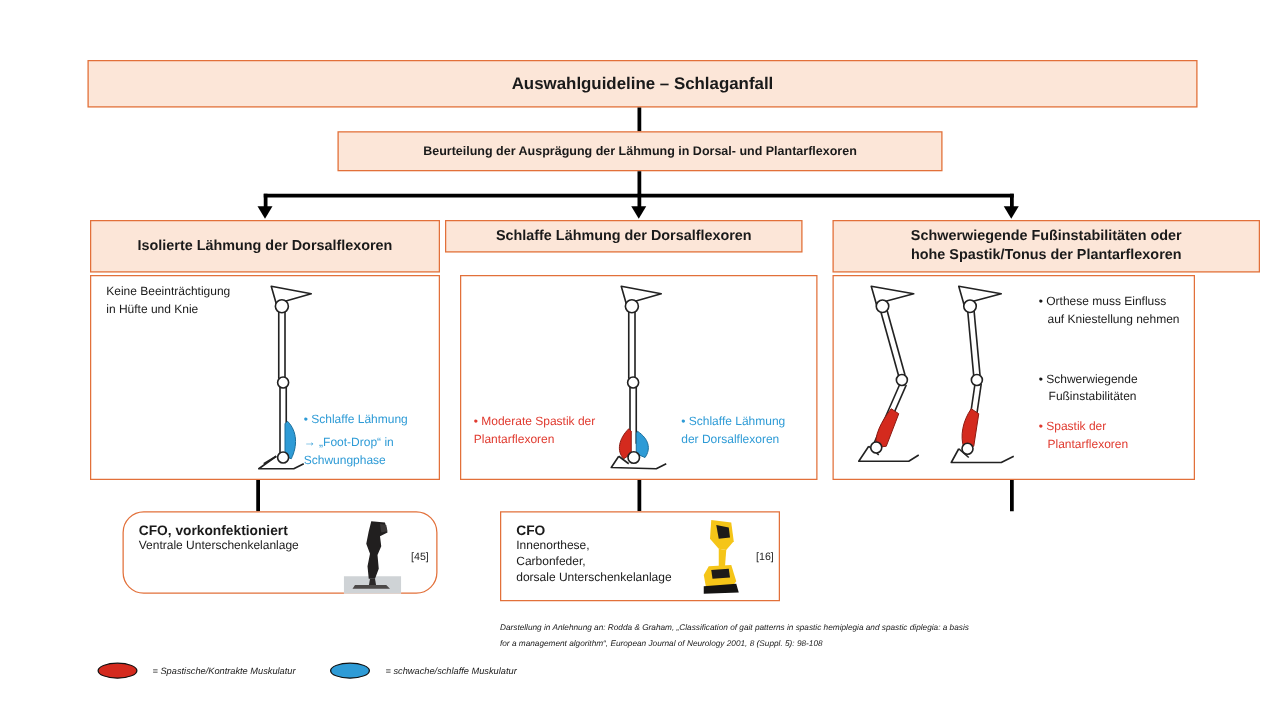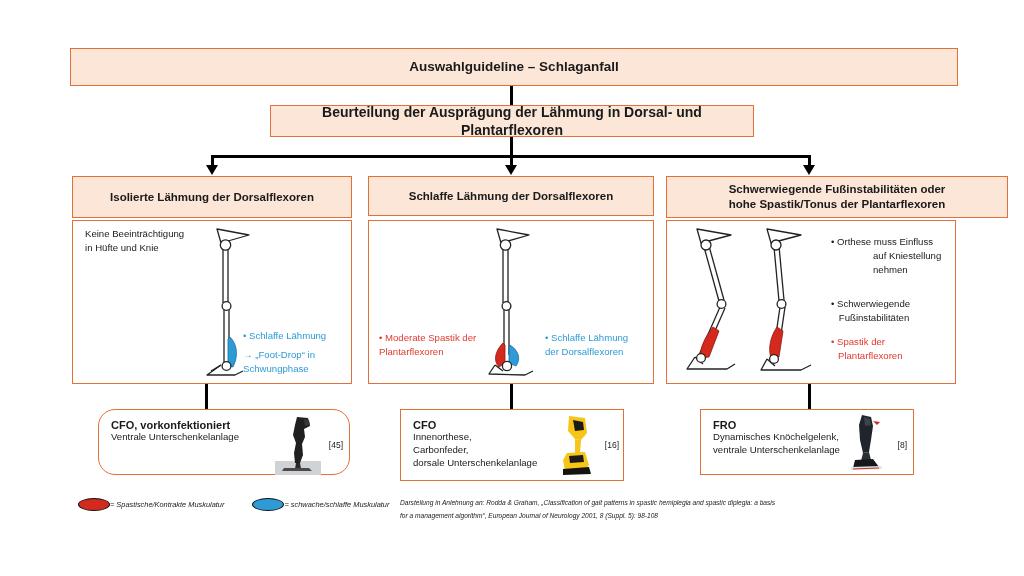--- a/index.html
+++ b/index.html
@@ -21,26 +21,26 @@
     display:flex;
     align-items:center;
     justify-content:center;
     text-align:center;
     font-weight:bold;
     line-height:1.3;
   }
 
   
   #title-box{left:70px;top:48px;width:888px;height:38px;font-size:13.5px;}
-  #assess-box{left:270px;top:105px;width:484px;height:32px;font-size:14px;}
+  #assess-box{left:270px;top:105px;width:484px;height:32px;font-size:10px;}
 
   
   .col-head{font-size:11.5px;padding:2px 8px;}
   #head-1{left:72px;top:176px;width:280px;height:42px;}
-  #head-2{left:368px;top:176px;width:286px;height:40px;align-items:center;}
+  #head-2{left:356px;top:176px;width:286px;height:26px;align-items:center;}
   #head-3{left:666px;top:176px;width:342px;height:42px;}
 
   
   .col-body{
     background:#ffffff;
     border:1.4px solid #E2703A;
     position:absolute;
     box-sizing:border-box;
   }
   #body-1{left:72px;top:220px;width:280px;height:164px;}
@@ -71,21 +71,21 @@
   }
 
   
   .ann{position:absolute;font-size:9.6px;line-height:1.45;}
   .ann.blue{color:#2E9BD6;}
   .ann.red{color:#E03A2F;}
   .ann.black{color:#1a1a1a;}
 
   
   #legend{position:absolute;left:78px;top:498px;display:flex;align-items:center;gap:6px;}
-  #legend .grp{display:flex;align-items:center;gap:0;margin-right:22px;}
+  #legend .grp{display:flex;align-items:center;gap:12px;margin-right:22px;margin-top:32px;}
   .lg-ell{width:30px;height:11px;border-radius:50%;border:1px solid #111;}
   .lg-red{background:#D42A1E;}
   .lg-blue{background:#2E9BD6;}
   .lg-txt{font-size:7.4px;font-style:italic;color:#1a1a1a;white-space:nowrap;}
 
   
   #citation{
     position:absolute;left:400px;top:497px;width:430px;
     font-size:6.6px;font-style:italic;line-height:1.9;color:#1a1a1a;
   }
@@ -227,21 +227,21 @@
         <path d="M24 132 L18 143 L58 143 L68 138"></path>
         <path d="M24 132 L32 139"></path>
       </g>
       <circle cx="33" cy="18" r="5" fill="#fff" stroke="#222" stroke-width="1.3"></circle>
       <circle cx="38.5" cy="77" r="4.4" fill="#fff" stroke="#222" stroke-width="1.3"></circle>
       <circle cx="31" cy="132" r="4.4" fill="#fff" stroke="#222" stroke-width="1.3"></circle>
     </svg>
 
     <div class="ann black" style="left:164px;top:14px;">
       <div>• Orthese muss Einfluss</div>
-      <div style="padding-left:7px;margin-left:35px;">auf Kniestellung nehmen</div>
+      <div style="padding-left:7px;">auf Kniestellung nehmen</div>
     </div>
     <div class="ann black" style="left:164px;top:76px;text-align:center;">
       <div>• Schwerwiegende</div>
       <div style="padding-left:7px;">Fußinstabilitäten</div>
     </div>
     <div class="ann red" style="left:164px;top:114px;">
       <div>• Spastik der</div>
       <div style="padding-left:7px;">Plantarflexoren</div>
     </div>
   </div>
@@ -280,39 +280,20 @@
       <path d="M18 3 L34 5 L36 20 L30 27 L24 26 L17 18 Z" fill="#F5C518"></path>
       <path d="M22 7 L32 9 L33 17 L24 18 Z" fill="#1d1b19"></path>
       <path d="M24 26 L30 27 L29 40 L24 41 Z" fill="#F5C518"></path>
       <path d="M16 40 L34 39 L38 52 L32 60 L14 58 L12 47 Z" fill="#F5C518"></path>
       <path d="M18 43 L32 42 L33 49 L19 50 Z" fill="#1d1b19"></path>
       <path d="M12 56 L38 54 L40 61 L12 62 Z" fill="#141312"></path>
     </svg>
     <span class="res-ref" style="right:4px;top:30px;">[16]</span>
   </div>
 
-  <div class="result" id="res-3">
-    <div class="res-text">
-      <div class="res-title">FRO</div>
-      <div class="res-sub">Dynamisches Knöchelgelenk,</div>
-      <div class="res-sub">ventrale Unterschenkelanlage</div>
-    </div>
-
-    <svg style="position:absolute;right:26px;top:2px;" width="46" height="62" viewBox="0 0 46 62">
-      <rect x="0" y="0" width="46" height="62" fill="#ffffff"></rect>
-      <path d="M21 3 L30 5 L32 14 L30 28 L28 40 L22 41 L19 28 L18 13 Z" fill="#20252b"></path>
-      <path d="M23 5 L29 7 L30 13 L24 14 Z" fill="#3b434c"></path>
-      <path d="M22 41 L28 40 L30 48 L20 49 Z" fill="#2a3036"></path>
-      <path d="M14 48 L32 47 L38 55 L12 56 Z" fill="#14181c"></path>
-      <path d="M10 55 L40 54 L41 57 L10 58 Z" fill="#e0e2e4"></path>
-      <path d="M32 9 L39 10 L36 13 Z" fill="#cf2a1d"></path>
-      <path d="M12 57 L38 56" stroke="#cf2a1d" stroke-width="1.2" fill="none"></path>
-    </svg>
-    <span class="res-ref" style="right:6px;top:30px;">[8]</span>
-  </div>
 
   <div id="legend">
     <div class="grp">
       <span class="lg-ell lg-red"></span>
       <span class="lg-txt">= Spastische/Kontrakte Muskulatur</span>
     </div>
     <div class="grp">
       <span class="lg-ell lg-blue"></span>
       <span class="lg-txt">= schwache/schlaffe Muskulatur</span>
     </div>

